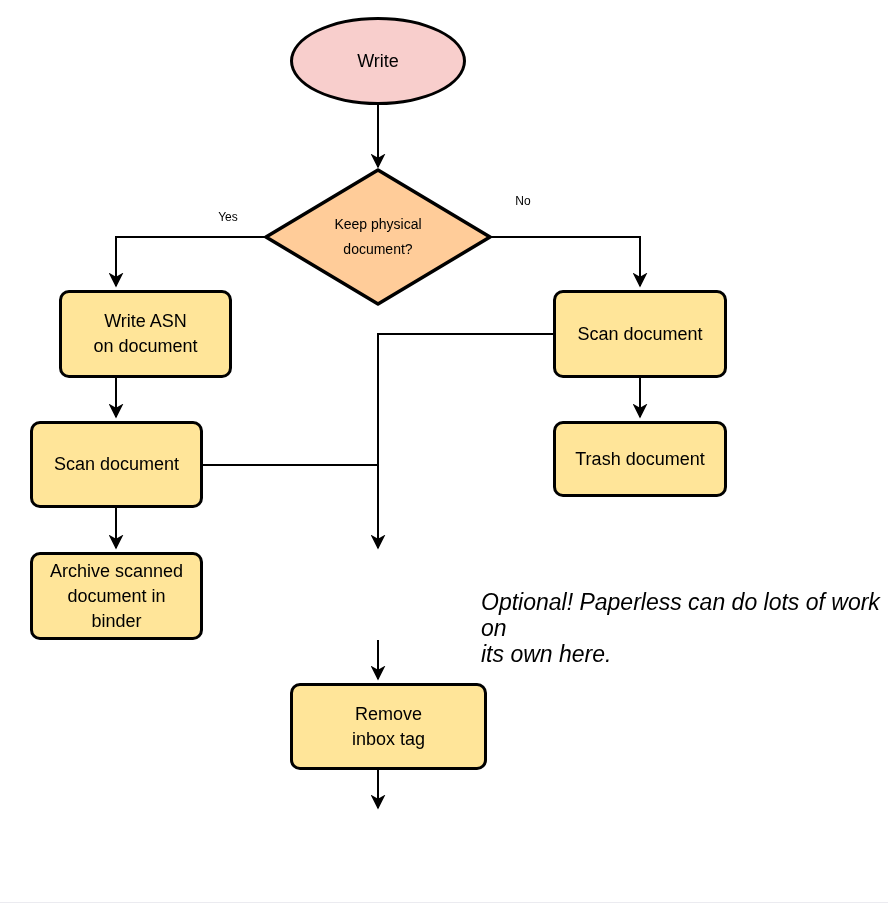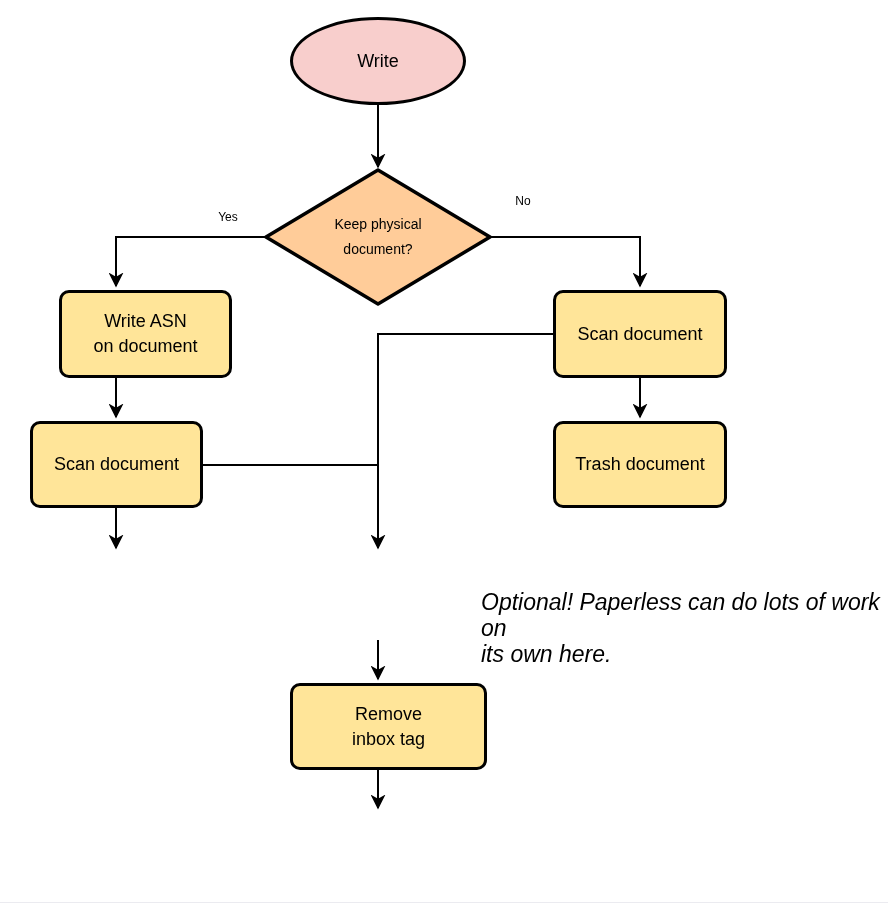--- a/index.html
+++ b/index.html
@@ -120,24 +120,27 @@
 
 
   <div class="decision-label" style="left:286px; top:205px; width:184px; height:64px;">Keep physical
 document?</div>
 
   <div class="node process" style="left:30px; top:290px; width:173px; height:88px;margin-left:29px;">Write ASN
 on document</div>
 
   <div class="node process" style="left:30px; top:421px; width:173px; height:87px;">Scan document</div>
 
+  <div class="node process" style="left:30px; top:552px; width:173px; height:88px;">Archive scanned
+document in
+binder</div>
 
   <div class="node process" style="left:553px; top:290px; width:174px; height:88px;">Scan document</div>
 
-  <div class="node process" style="left:553px; top:421px; width:174px; height:87px;">Trash document</div>
+  <div class="node process" style="left:553px; top:421px; width:174px; height:76px;">Trash document</div>
 
 
   <div class="node process" style="left:290px; top:683px; width:197px; height:87px;">Remove
 inbox tag</div>
 
   <div class="edge-label" style="left:205px; top:210px;">Yes</div>
 
   <div class="edge-label" style="left:500px; top:194px;">No</div>
 
   <div class="annotation">Optional! Paperless can do lots of work on

